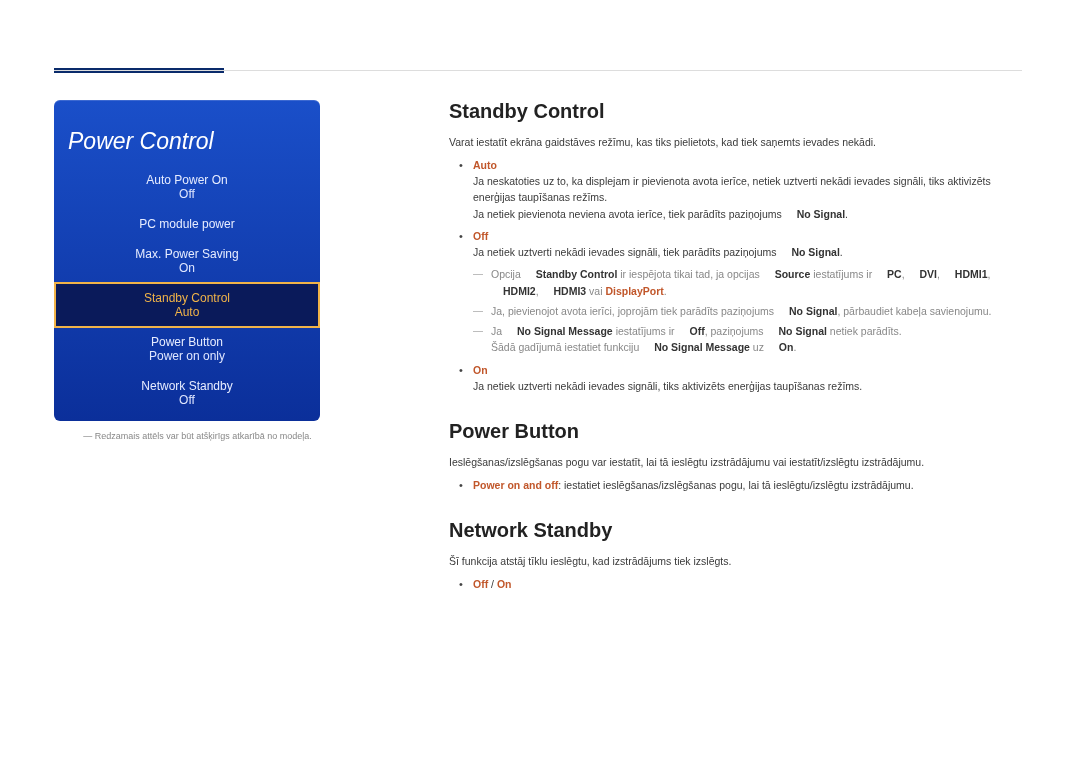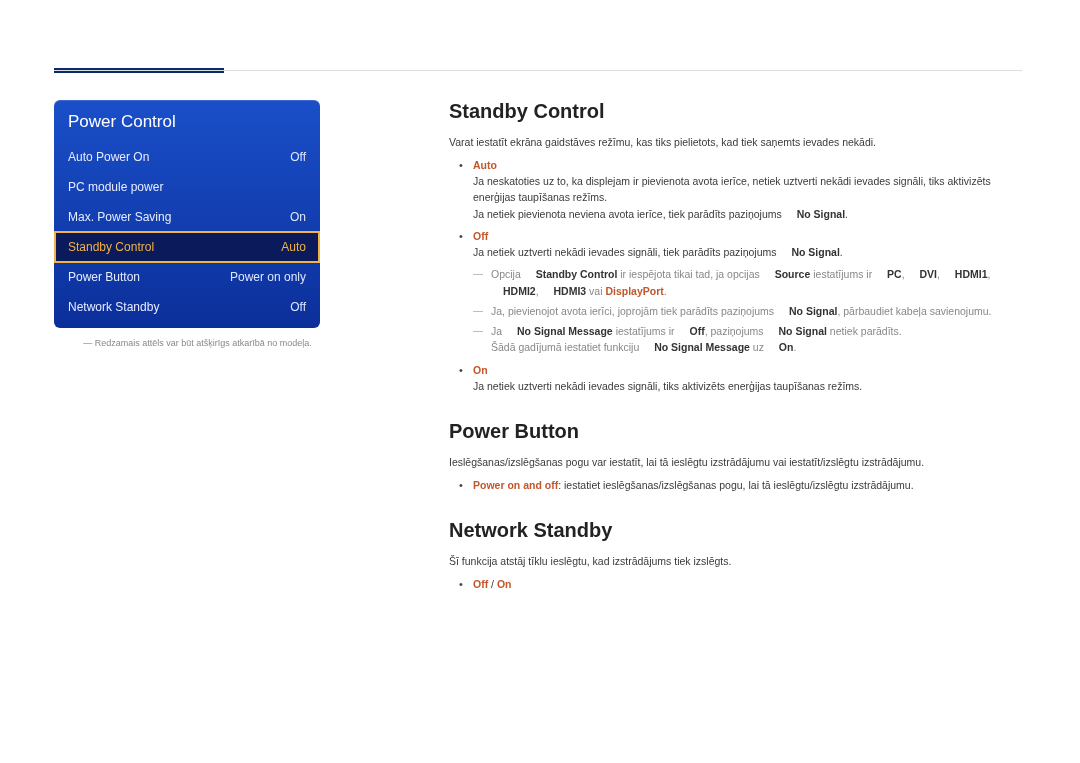--- a/index.html
+++ b/index.html
@@ -40,31 +40,33 @@
   }
   .osd {
     width: 266px;
     border-radius: 6px;
     overflow: hidden;
     background: linear-gradient(180deg, #1a4fc9 0%, #0b2f9a 100%);
     box-shadow: 0 1px 0 rgba(255,255,255,0.15) inset;
   }
   .osd-title {
     color: #fff;
-    font-size: 17px;
+    font-size: 23px;
     font-weight: 400;
-    padding: 12px 14px 10px 14px;
+    padding: 28px 14px 10px 14px;
+    font-style: italic;
   }
   .osd-row {
     display: flex;
     justify-content: space-between;
     align-items: center;
     color: #e6ecff;
     font-size: 12px;
     padding: 8px 14px;
+    flex-direction: column;
   }
   .osd-row.selected {
     background: #0a1a5a;
     color: #f1b348;
     border: 2px solid #f1b348;
     margin: -1px 0;
     padding: 7px 12px;
   }
   .osd-row.selected .osd-val { color: #f1b348; }
   .osd-val { color: #dfe6ff; font-size: 12px; }

